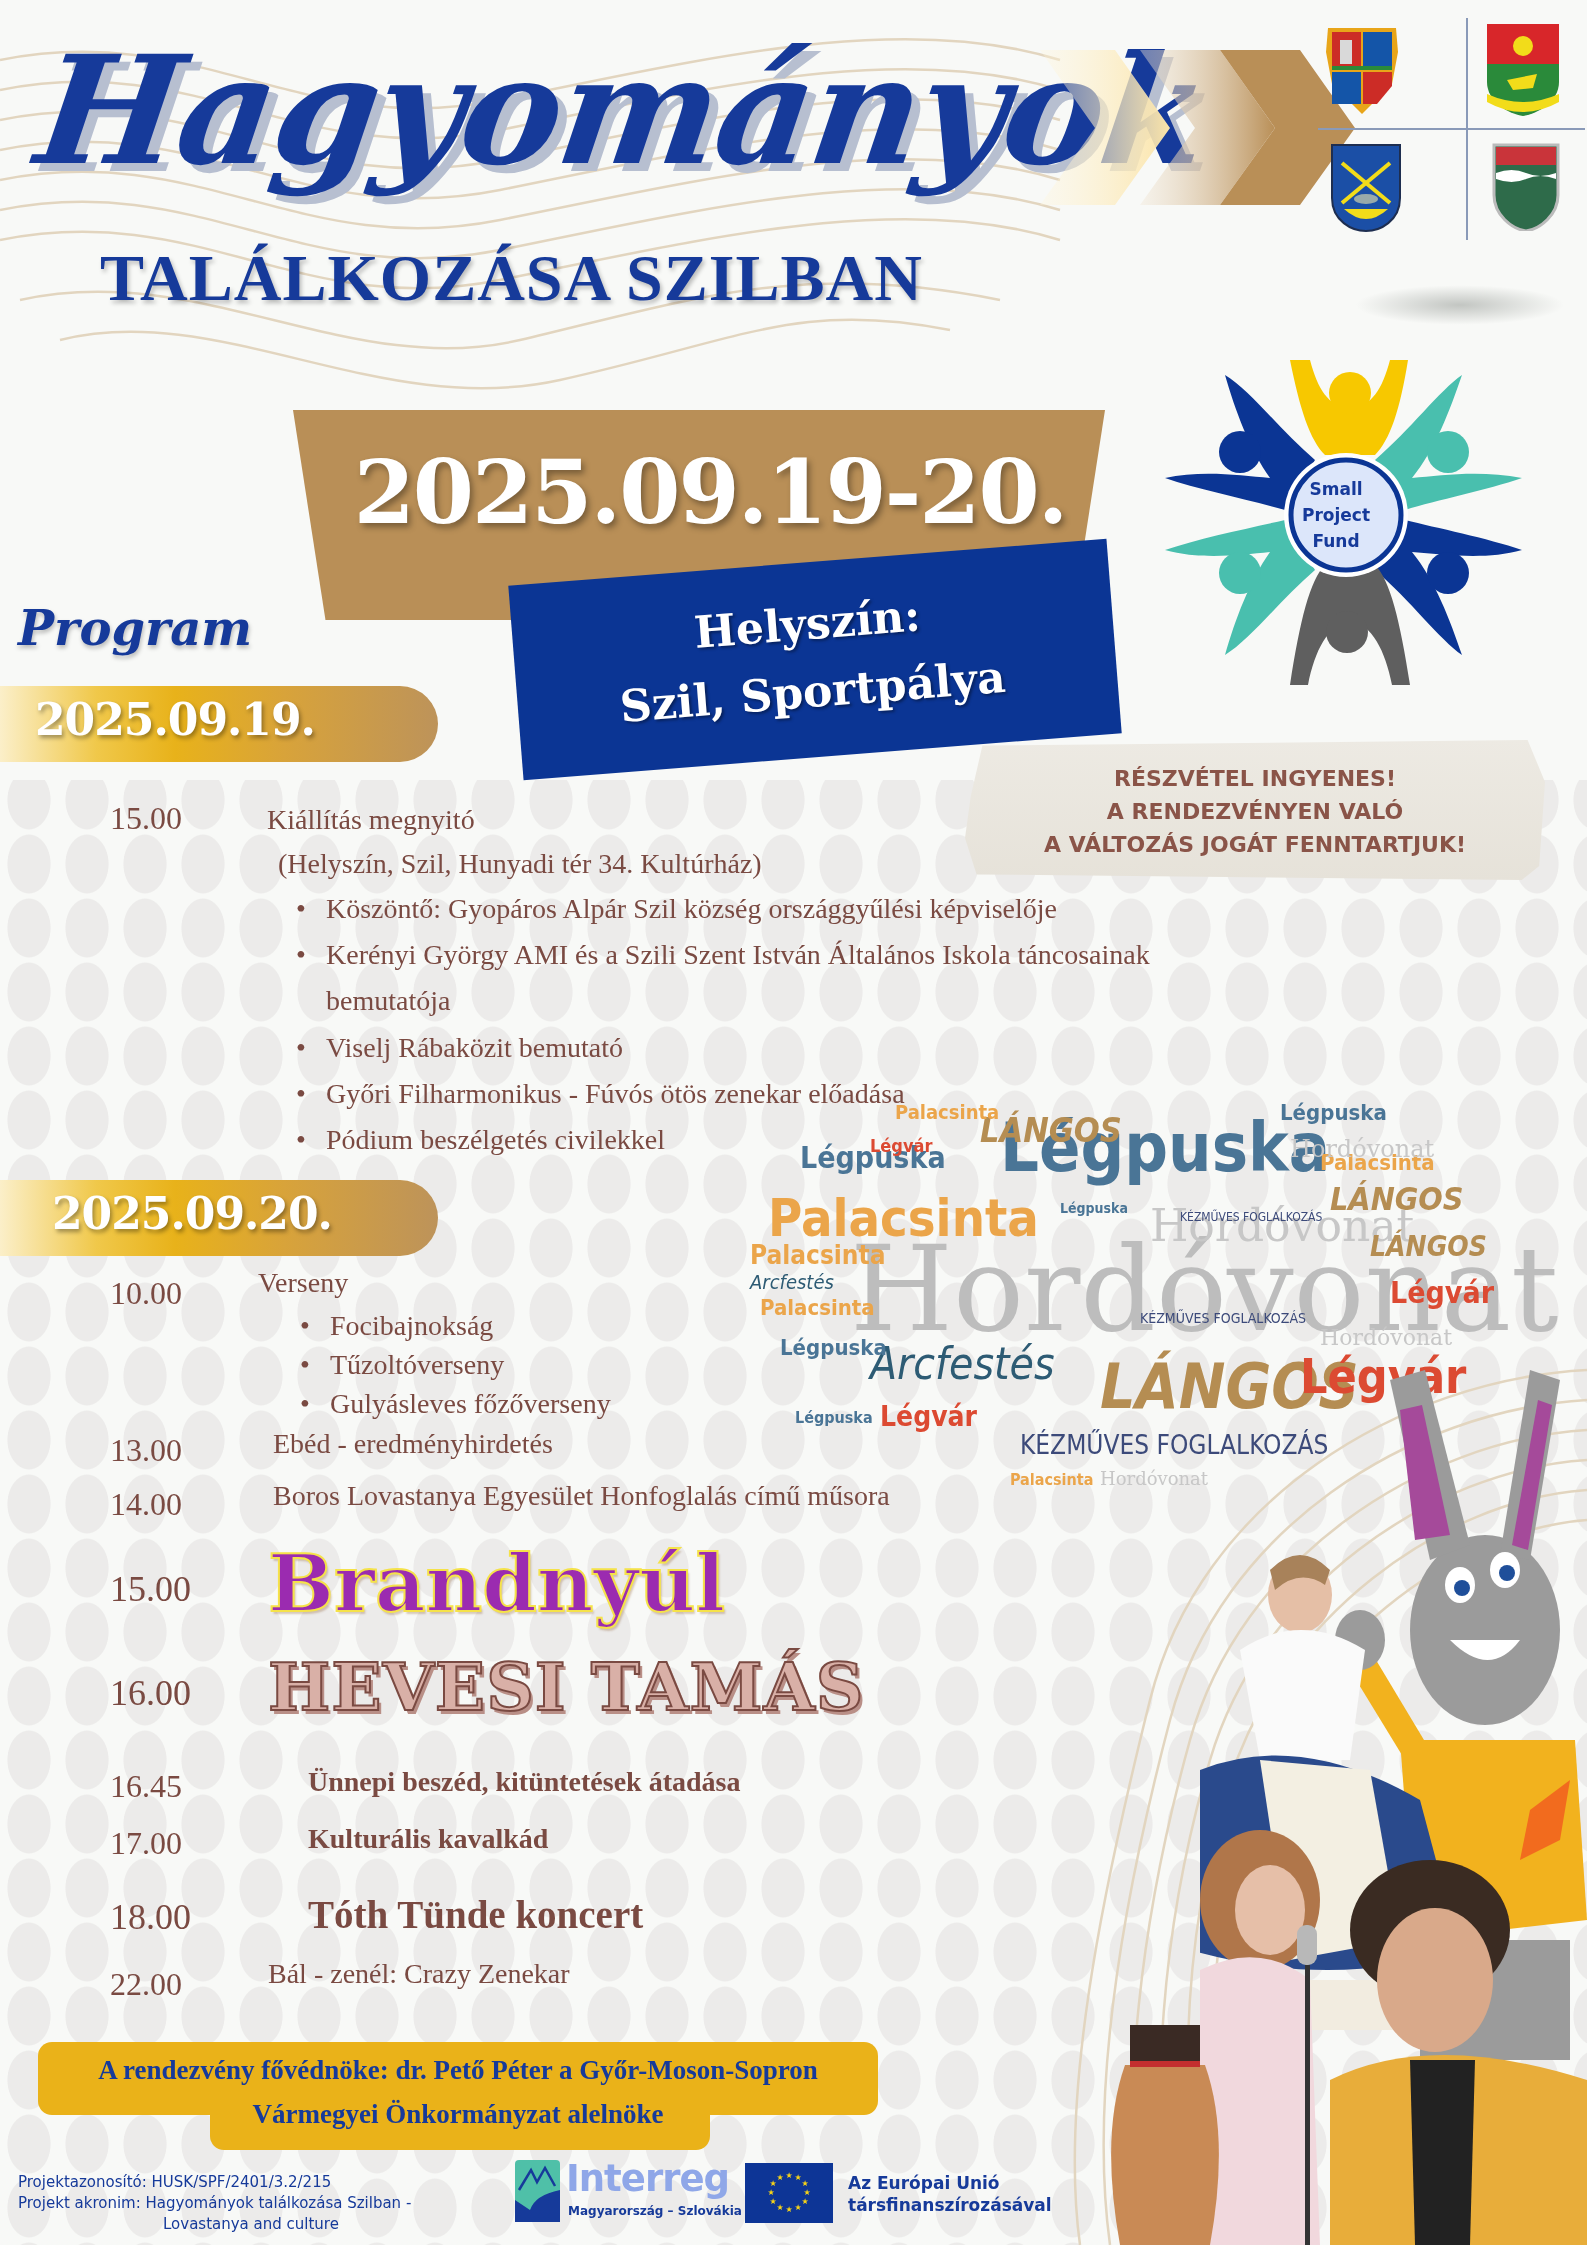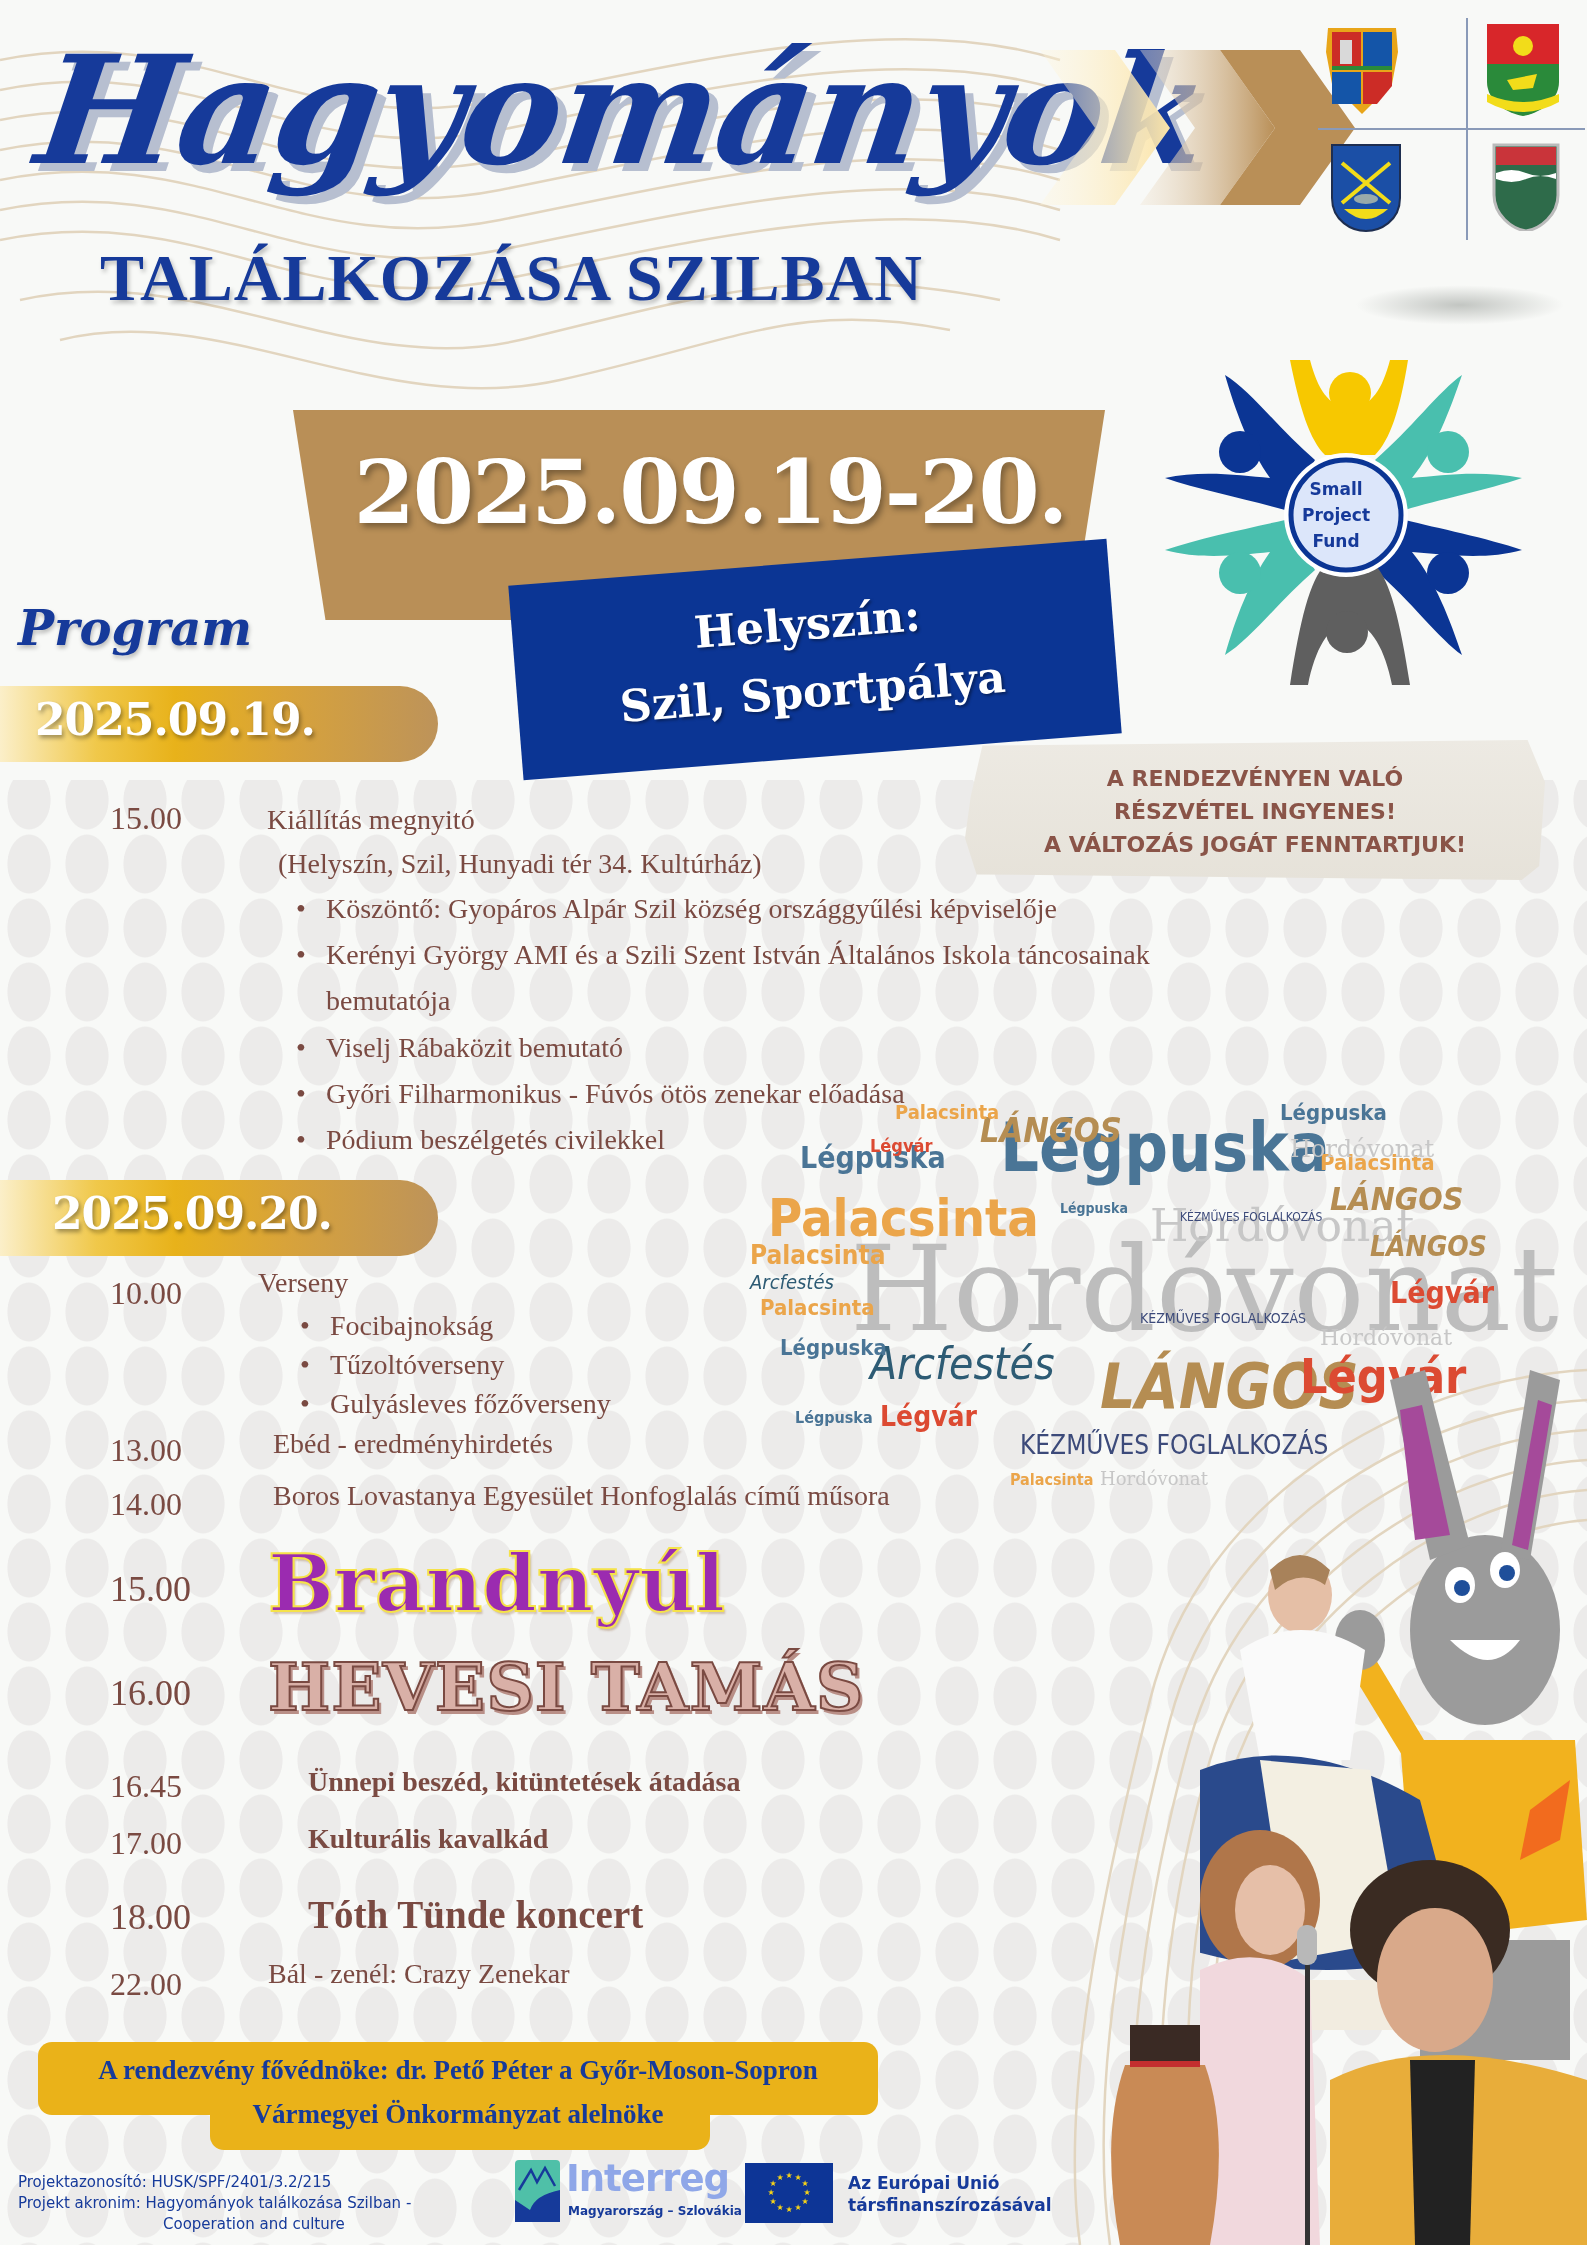--- a/index.html
+++ b/index.html
@@ -281,22 +281,22 @@
 </div>
 
 <div class="program-heading">Program</div>
 
 <div class="day-pill" style="top:686px">
   <div class="day-pill-text">2025.09.19.</div>
 </div>
 
 <div class="notice"></div>
 <div class="notice-text">
+  <div>RÉSZVÉTEL INGYENES!</div>
   <div>A RENDEZVÉNYEN VALÓ</div>
-  <div>RÉSZVÉTEL INGYENES!</div>
   <div>A VÁLTOZÁS JOGÁT FENNTARTJUK!</div>
 </div>
 
 <div class="time" style="top:800px">15.00</div>
 <div class="item-text" style="left:267px;top:804px">Kiállítás megnyitó</div>
 <div class="item-text" style="left:278px;top:848px">(Helyszín, Szil, Hunyadi tér 34. Kultúrház)</div>
 <div class="item-text bullet" style="left:296px;top:893px">Köszöntő: Gyopáros Alpár Szil község országgyűlési képviselője</div>
 <div class="item-text bullet" style="left:296px;top:939px">Kerényi György AMI és a Szili Szent István Általános Iskola táncosainak</div>
 <div class="item-text" style="left:326px;top:985px">bemutatója</div>
 <div class="item-text bullet" style="left:296px;top:1032px">Viselj Rábaközit bemutató</div>
@@ -415,21 +415,21 @@
 <div class="patron"></div>
 <div class="patron2"></div>
 <div class="patron-text">
   <div>A rendezvény fővédnöke: dr. Pető Péter a Győr-Moson-Sopron</div>
   <div>Vármegyei Önkormányzat alelnöke</div>
 </div>
 
 <div class="footer-text">
   <div>Projektazonosító: HUSK/SPF/2401/3.2/215</div>
   <div>Projekt akronim:  Hagyományok találkozása Szilban -</div>
-  <div style="padding-left:145px">Cooperation and culture</div>
+  <div style="padding-left:145px">Lovastanya and culture</div>
 </div>
 
 <svg class="interreg-logo" viewBox="0 0 45 62">
   <rect x="0" y="0" width="45" height="62" rx="4" fill="#4fc0a8"></rect>
   <path d="M0,40 L0,62 L45,62 L45,30 Q20,35 15,50 Z" fill="#163a9a"></path>
   <path d="M4,30 L16,10 L22,22 L30,8 L40,26" fill="none" stroke="#163a9a" stroke-width="2.5"></path>
 </svg>
 <div class="interreg-word">Interreg</div>
 <div class="interreg-sub">Magyarország – Szlovákia</div>
 

